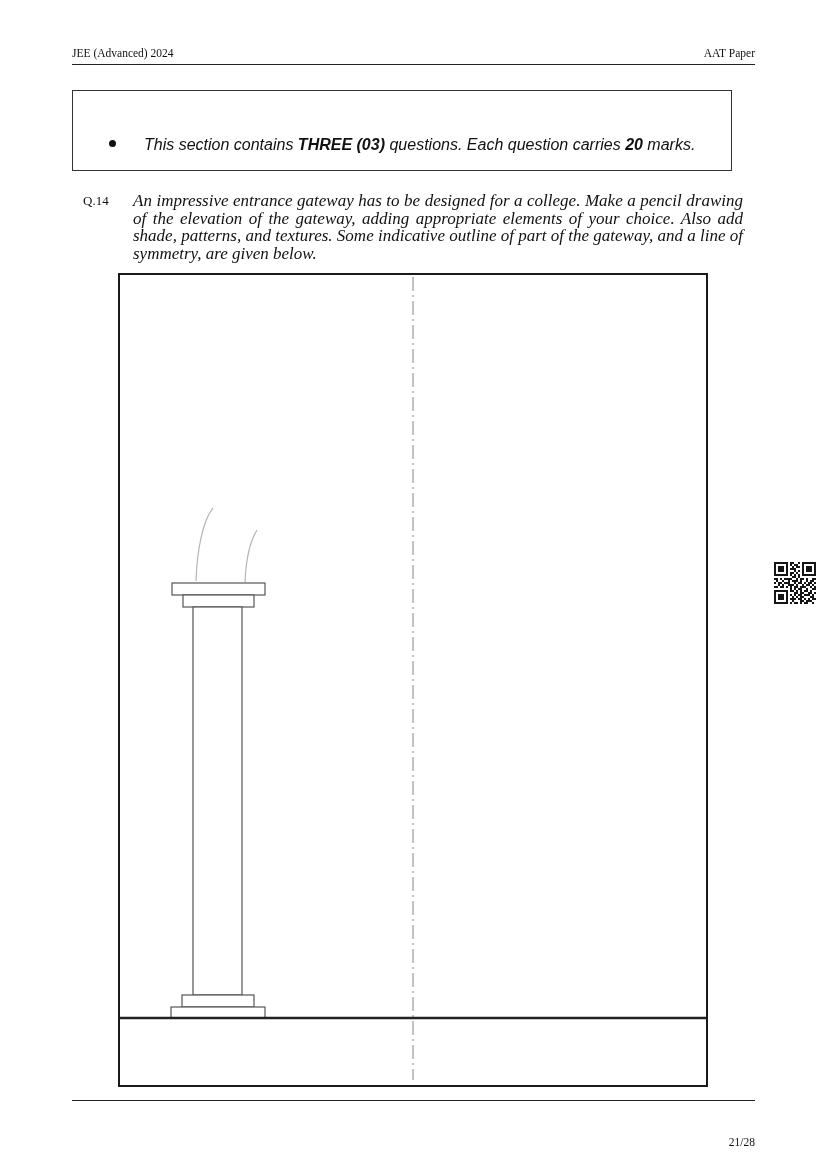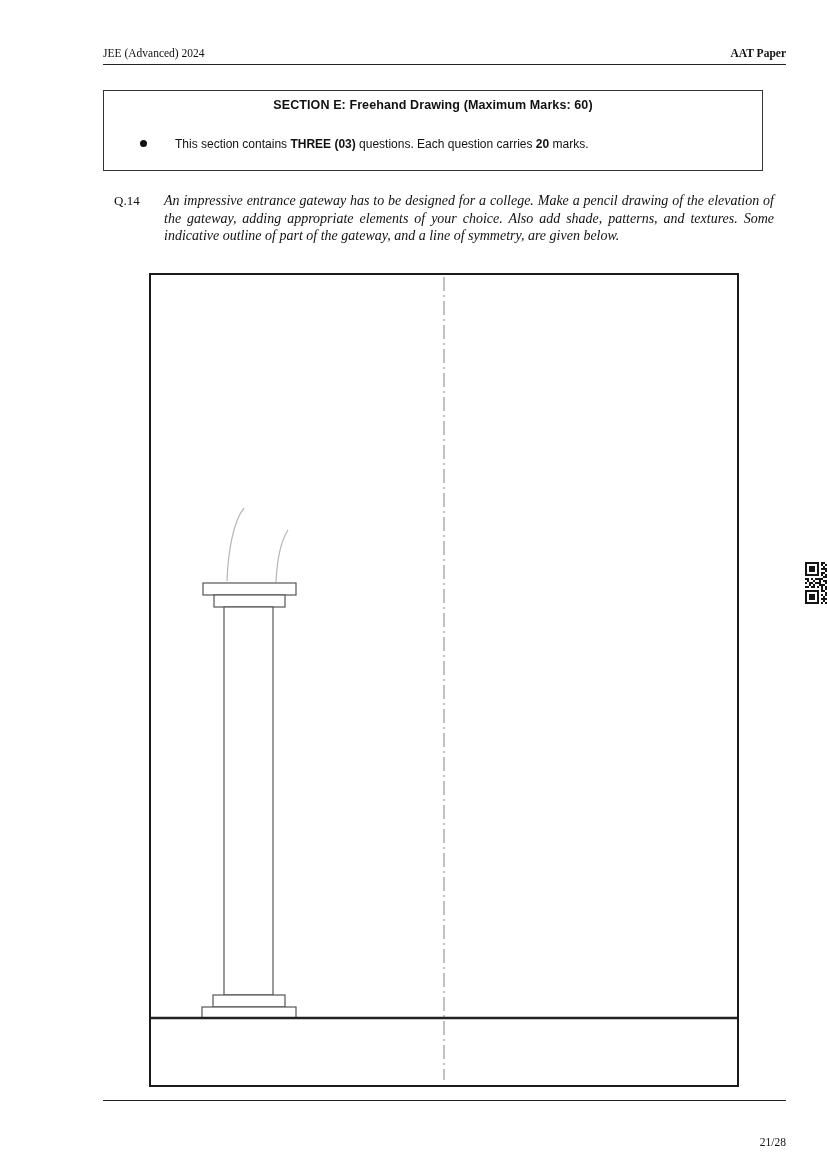--- a/index.html
+++ b/index.html
@@ -4,56 +4,56 @@
 <style>
   html, body { margin: 0; padding: 0; }
   body {
     width: 827px; height: 1169px;
     background: #ffffff;
     position: relative;
     overflow: hidden;
     font-family: "Liberation Serif", serif;
     color: #111;
   }
-  .abs { position: absolute; margin-left: 31px; }
+  .abs { position: absolute; }
 
   
   .hdr-left  { left: 72px; top: 47px; font-size: 11.5px; }
-  .hdr-right { left: 560px; top: 47px; width: 195px; text-align: right; font-size: 11.5px; font-weight: bold; }
+  .hdr-right { left: 560px; top: 47px; width: 195px; text-align: right; font-size: 11.5px; }
   .hdr-rule  { left: 72px; top: 64px; width: 683px; height: 1px; background: #222; }
 
   
   .section-box {
     left: 72px; top: 90px; width: 660px; height: 81px;
     border: 1.5px solid #333; box-sizing: border-box;
     font-family: "Liberation Sans", sans-serif;
   }
   .section-title {
     margin-top: 7px; text-align: center;
     font-size: 12.5px; font-weight: bold; letter-spacing: 0.1px;
   }
   .section-bullet {
     position: absolute; left: 36px; top: 46px; right: 20px;
-    font-size: 12px; line-height: 15px;
+    font-size: 16px; line-height: 15px; font-style: italic;
   }
   .bullet-dot {
     position: absolute; left: 0; top: 3px;
     width: 7px; height: 7px; border-radius: 50%; background: #111;
   }
   .bullet-text { display: block; margin-left: 35px; }
   .b { font-weight: bold; }
 
   
   .q-num {
     left: 83px; top: 193px; width: 45px;
     font-size: 13px;
   }
   .q-text {
     left: 133px; top: 192px; width: 610px;
-    font-size: 14px; font-style: italic; line-height: 17.7px;
+    font-size: 17px; font-style: italic; line-height: 17.7px;
     text-align: justify;
   }
 
   
   .drawing-area {
     left: 118px; top: 273px; width: 590px; height: 814px;
     border: 2px solid #1a1a1a; box-sizing: border-box;
     background: #ffffff;
   }
   .drawing-area svg { display: block; }
@@ -68,21 +68,20 @@
   .page-num { left: 560px; top: 1136px; width: 195px; text-align: right; font-size: 11.5px; }
 </style>
 </head>
 <body>
 
 <div class="abs hdr-left">JEE (Advanced) 2024</div>
 <div class="abs hdr-right">AAT Paper</div>
 <div class="abs hdr-rule"></div>
 
 <div class="abs section-box">
-  <div class="section-title">SECTION E: Freehand Drawing (Maximum Marks: 60)</div>
   <div class="section-bullet">
     <span class="bullet-dot"></span>
     <span class="bullet-text"><span>This section contains </span><span class="b">THREE (03)</span><span> questions. Each question carries </span><span class="b">20</span><span> marks.</span></span>
   </div>
 </div>
 
 <div class="abs q-num">Q.14</div>
 <div class="abs q-text">An impressive entrance gateway has to be designed for a college. Make a pencil drawing of the elevation of the gateway, adding appropriate elements of your choice. Also add shade, patterns, and textures. Some indicative outline of part of the gateway, and a line of symmetry, are given below.</div>
 
 <div class="abs drawing-area">

